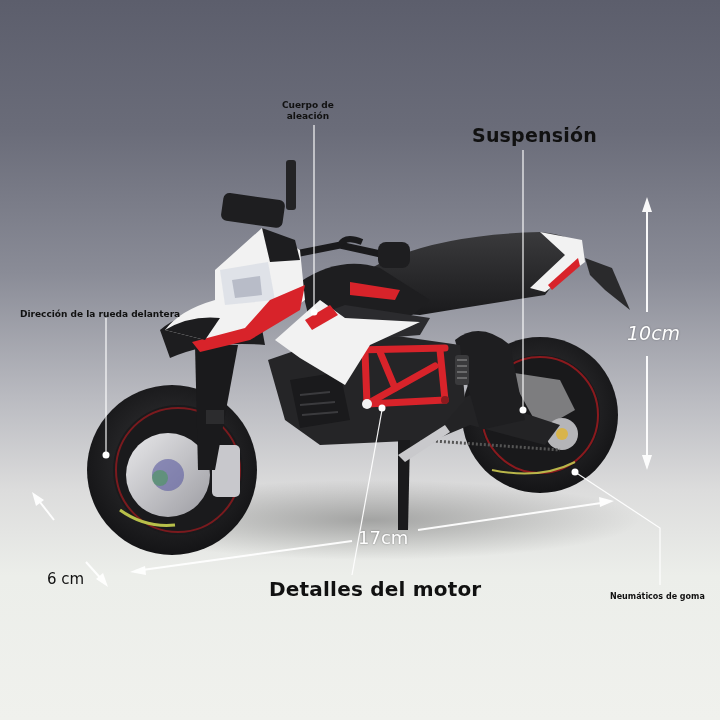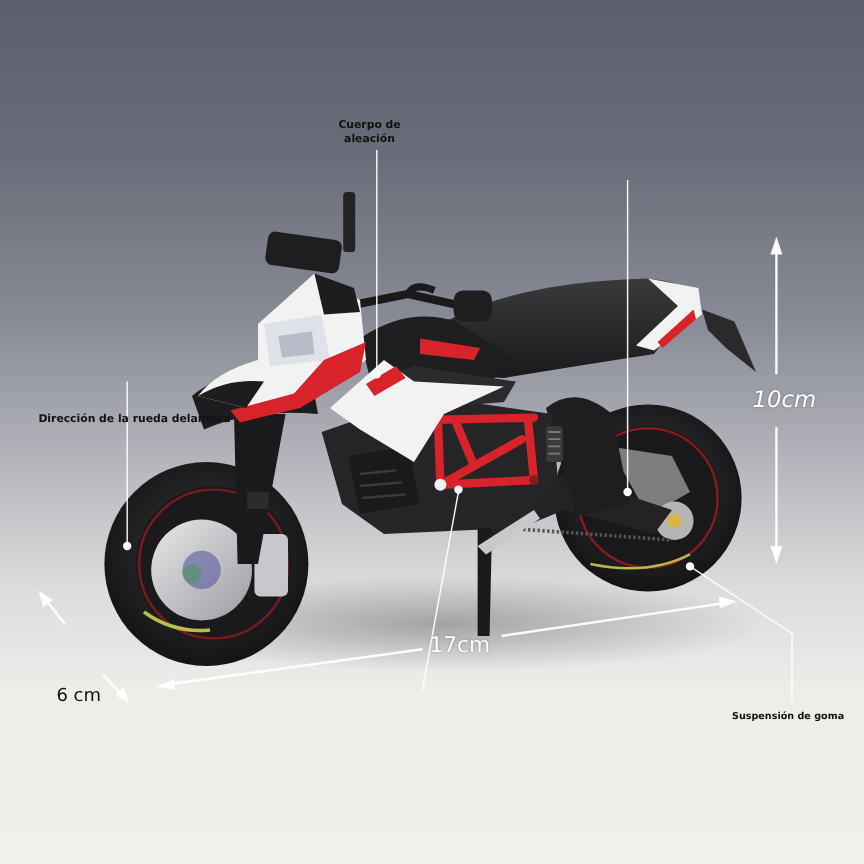--- a/index.html
+++ b/index.html
@@ -157,23 +157,25 @@
       <line x1="86" y1="562" x2="104" y2="582"></line>
       <polygon points="108,587 96,579 103,573" stroke="none"></polygon>
     </g>
   </svg>
 
   <div class="label lbl-small" style="left:282px; top:100px;">
     <div>Cuerpo de</div>
     <div>aleación</div>
   </div>
 
+  <div class="label lbl-large" style="left:472px; top:124px; font-size:19px;">Suspensión</div>
 
-  <div class="label lbl-side" style="left:32px; top:309px;margin-top:36px;">Dirección de la rueda delantera</div>
+  <div class="label lbl-side" style="left:20px; top:309px;">Dirección de la rueda delantera</div>
 
+  <div class="label lbl-large" style="left:269px; top:577px;">Detalles del motor</div>
 
-  <div class="label lbl-side" style="left:610px; top:592px; font-size:8px;">Suspensión de goma</div>
+  <div class="label lbl-side" style="left:610px; top:592px; font-size:8px;">Neumáticos de goma</div>
 
   <div class="dim" style="left:627px; top:322px; font-size:19px;font-style:italic;">10cm</div>
   <div class="dim" style="left:358px; top:527px; font-size:18px;">17cm</div>
   <div class="dim dim-dark" style="left:47px; top:530px; font-size:15px;">6 cm</div>
 
 </div>
 
 </body></html>

